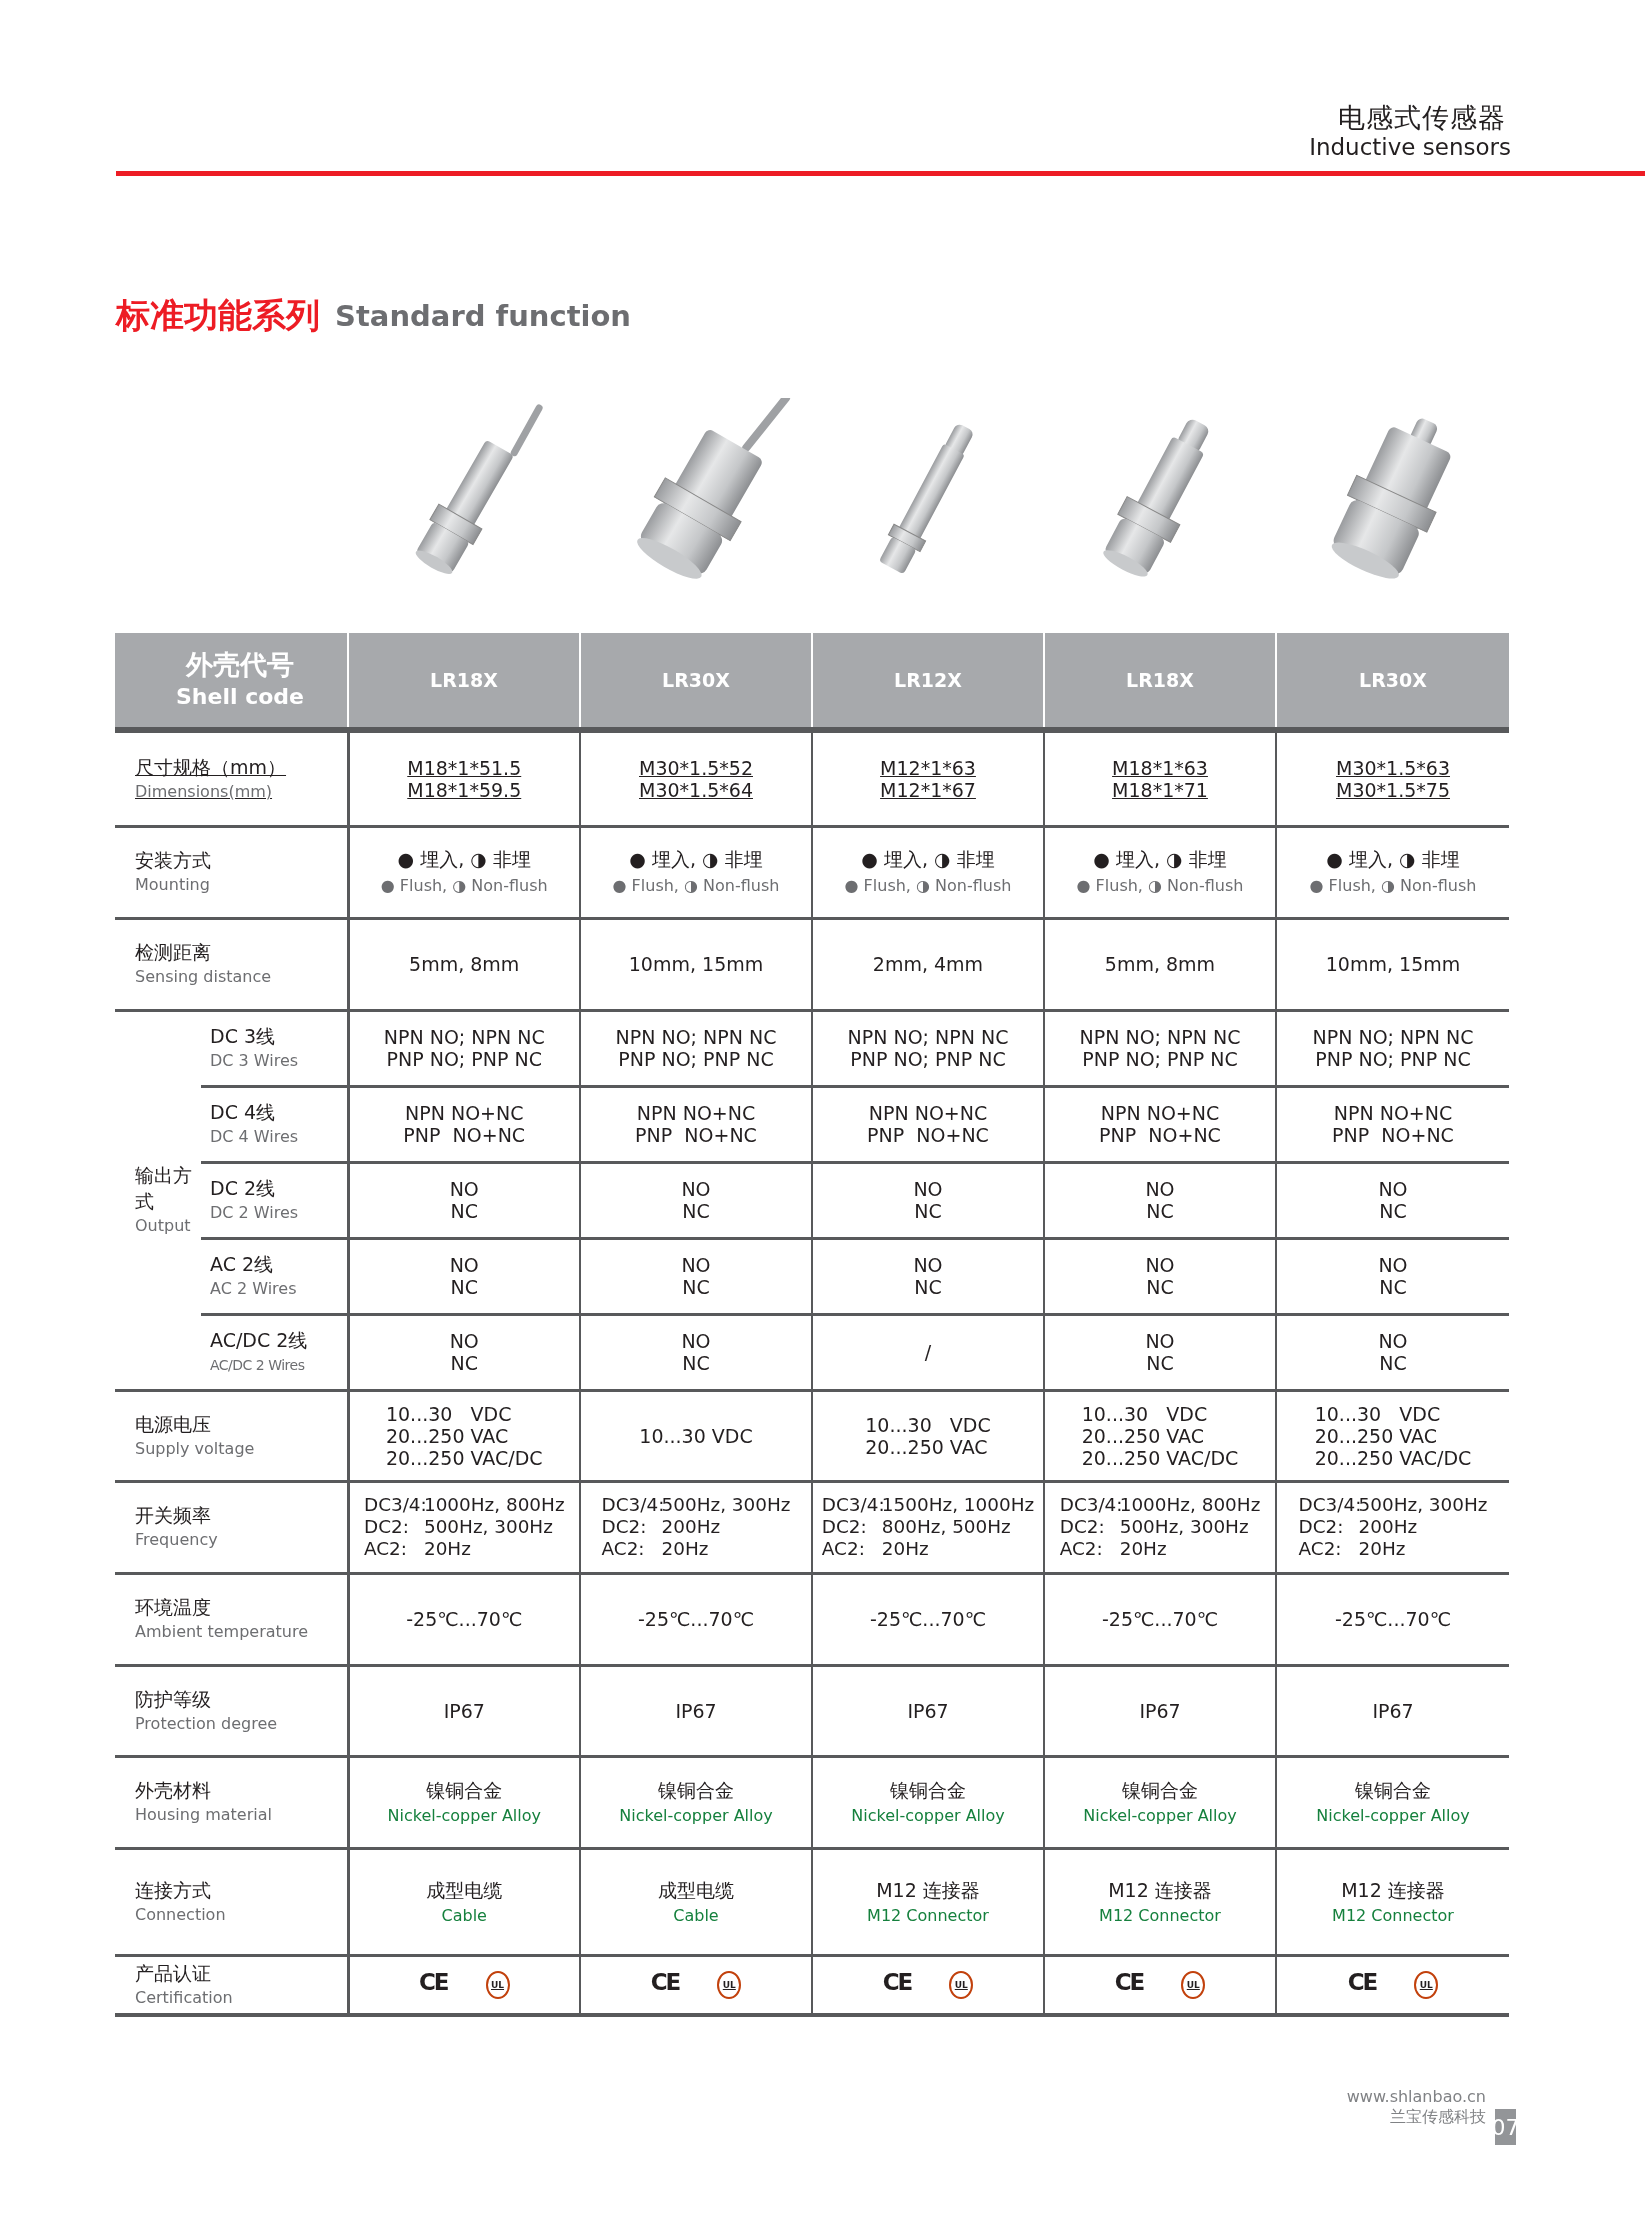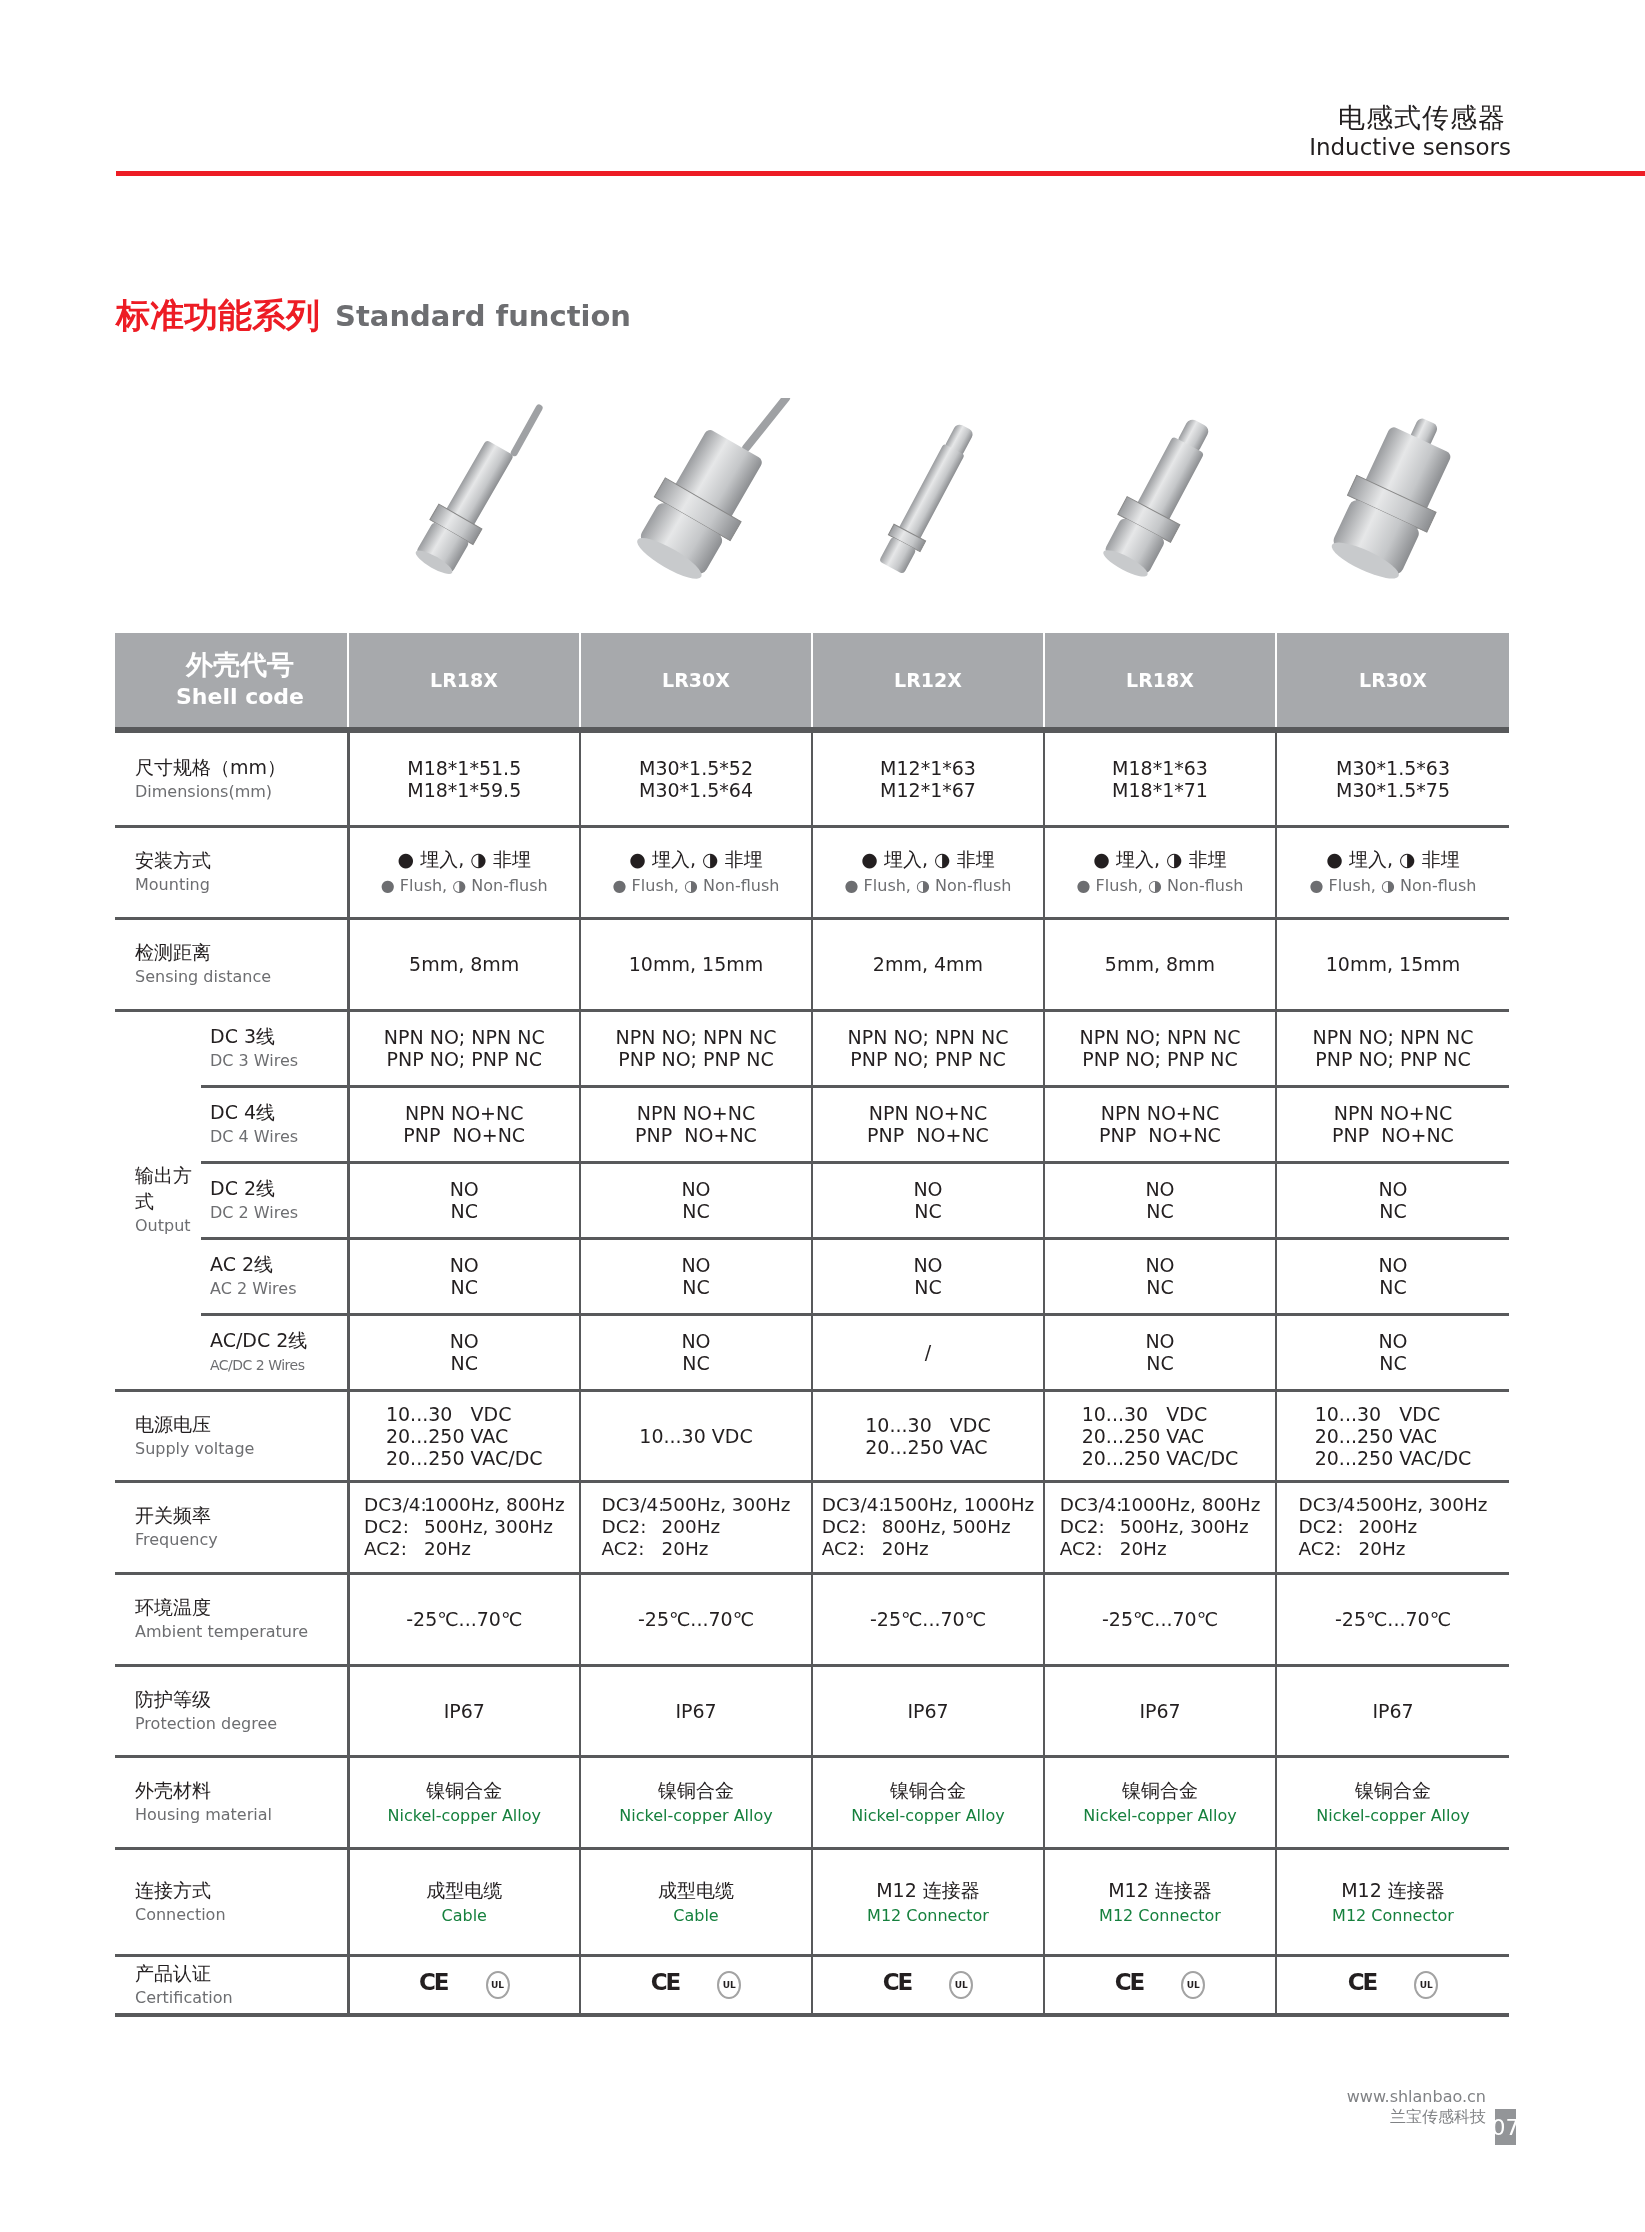--- a/index.html
+++ b/index.html
@@ -15,41 +15,41 @@
   .products { position:absolute; left:348px; top:398px; width:1160px; height:199px; display:flex; }
   .product { width:232px; height:199px; display:flex; align-items:center; justify-content:center; }
 
   table.spec { position:absolute; left:115px; top:633px; width:1393px; border-collapse:collapse; table-layout:fixed; }
   table.spec td, table.spec th { padding:0; text-align:center; vertical-align:middle; }
   table.spec thead th { background:#a7a9ac; color:#ffffff; height:94px; font-weight:bold; font-size:19px;
                         border-left:2px solid #ffffff; }
   table.spec thead th.shell { text-align:center; padding-left:18px; border-left:none; }
   .shell .cn { font-size:27px; display:block; line-height:34px; }
   .shell .en { font-size:22px; display:block; line-height:30px; }
-  table.spec tbody tr.first td { border-top:6px solid #58595b; }
+  table.spec tbody tr.first td { border-top:6px solid #58595b;text-decoration:underline; }
   table.spec tbody td { border-bottom:3px solid #58595b; border-left:2px solid #58595b; font-size:19px; color:#231f20; line-height:22px; }
   table.spec tbody td.lbl { border-left:none; text-align:left; padding-left:20px; border-right:2px solid #58595b; }
   table.spec tbody td.sub { text-align:left; padding-left:9px; border-left:none; }
   table.spec tbody td.grp { border-left:none; text-align:left; padding-left:20px; }
   table.spec tbody td.c1 { border-left:3px solid #58595b; }
   .lbl .cn, .grp .cn, .sub .cn { font-size:19px; color:#231f20; display:block; line-height:26px; }
   .lbl .en, .grp .en, .sub .en { font-size:16px; color:#6d6e71; display:block; line-height:24px; }
   .sub .en.small { font-size:14px; letter-spacing:-0.5px; }
   .mnt .cn { display:block; font-size:19px; line-height:28px; }
   .mnt .en { display:block; font-size:16px; color:#6d6e71; line-height:26px; }
   .cell-lines div { line-height:22px; white-space:pre; }
   .freq { display:inline-block; text-align:left; font-size:18.4px; }
   .freq .k { display:inline-block; width:60px; }
   .volt { display:inline-block; text-align:left; }
   .mat .cn { display:block; font-size:19px; line-height:28px; }
   .mat .en { display:block; font-size:16px; color:#15803d; line-height:24px; }
   .cert { display:inline-flex; gap:38px; }
   .ce { font-size:23px; font-weight:bold; letter-spacing:-2px; color:#231f20; font-family:"DejaVu Sans", sans-serif; }
-  .ul { width:20px; height:24px; border:2px solid #a3a3a3; border-radius:50%; font-size:9px; font-weight:bold;
-        display:inline-flex; align-items:center; justify-content:center; }
+  .ul { width:20px; height:24px; border:2px solid #c2410c; border-radius:50%; font-size:9px; font-weight:bold;
+        display:inline-flex; align-items:center; justify-content:center;text-decoration:underline; }
 
   .footer-text { position:absolute; right:160px; top:2087px; text-align:right; color:#808285; font-size:16px; line-height:20px; }
   .page-badge { position:absolute; left:1495px; top:2109px; width:21px; height:36px; background:#939598; color:#ffffff;
                 font-size:22px; display:flex; align-items:center; justify-content:center; }
 </style>
 </head>
 <body>
 
 <div class="hdr-cn">电感式传感器</div>
 <div class="hdr-en">Inductive sensors</div>

